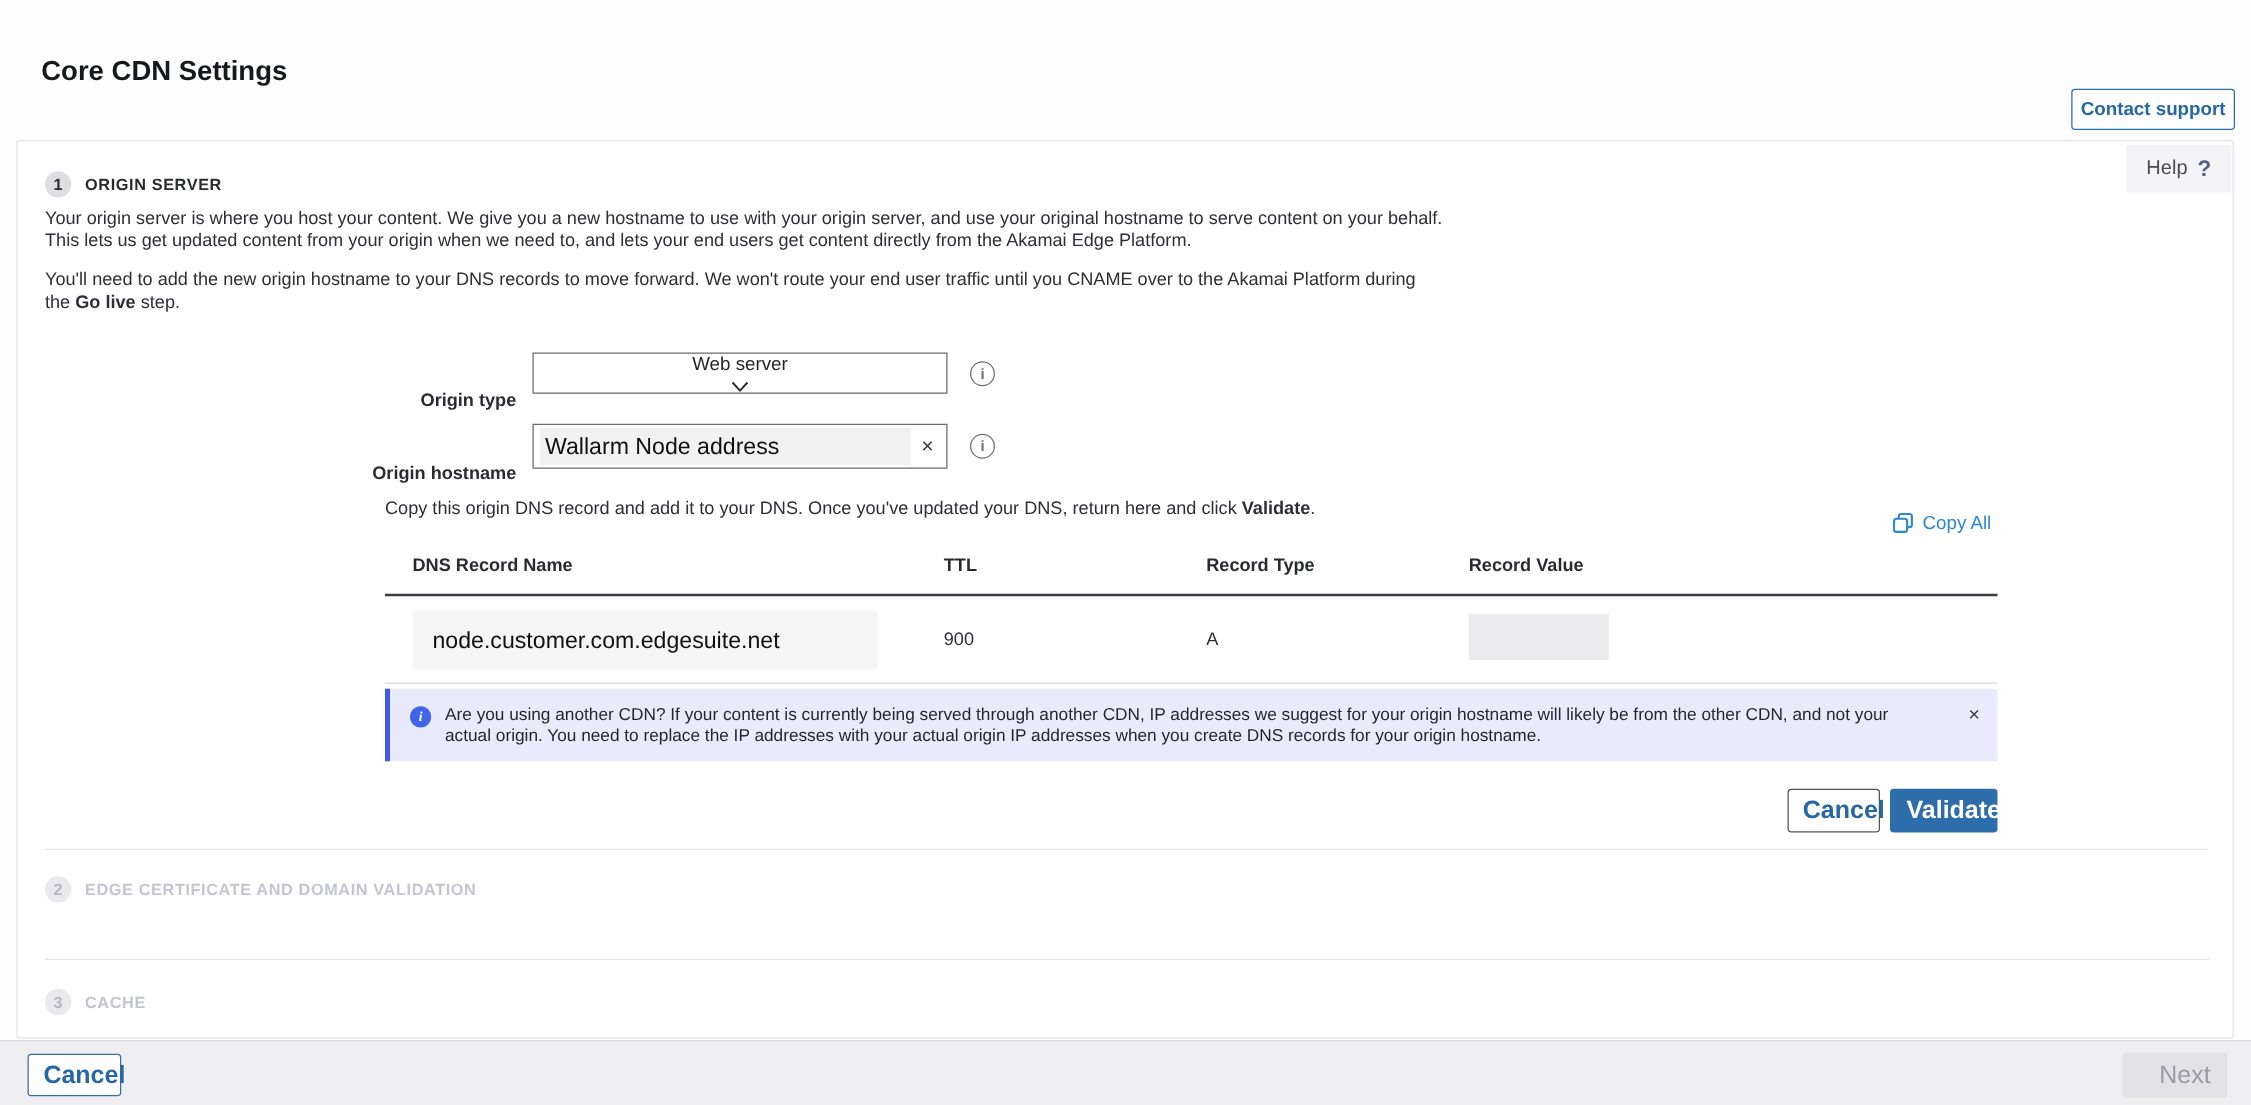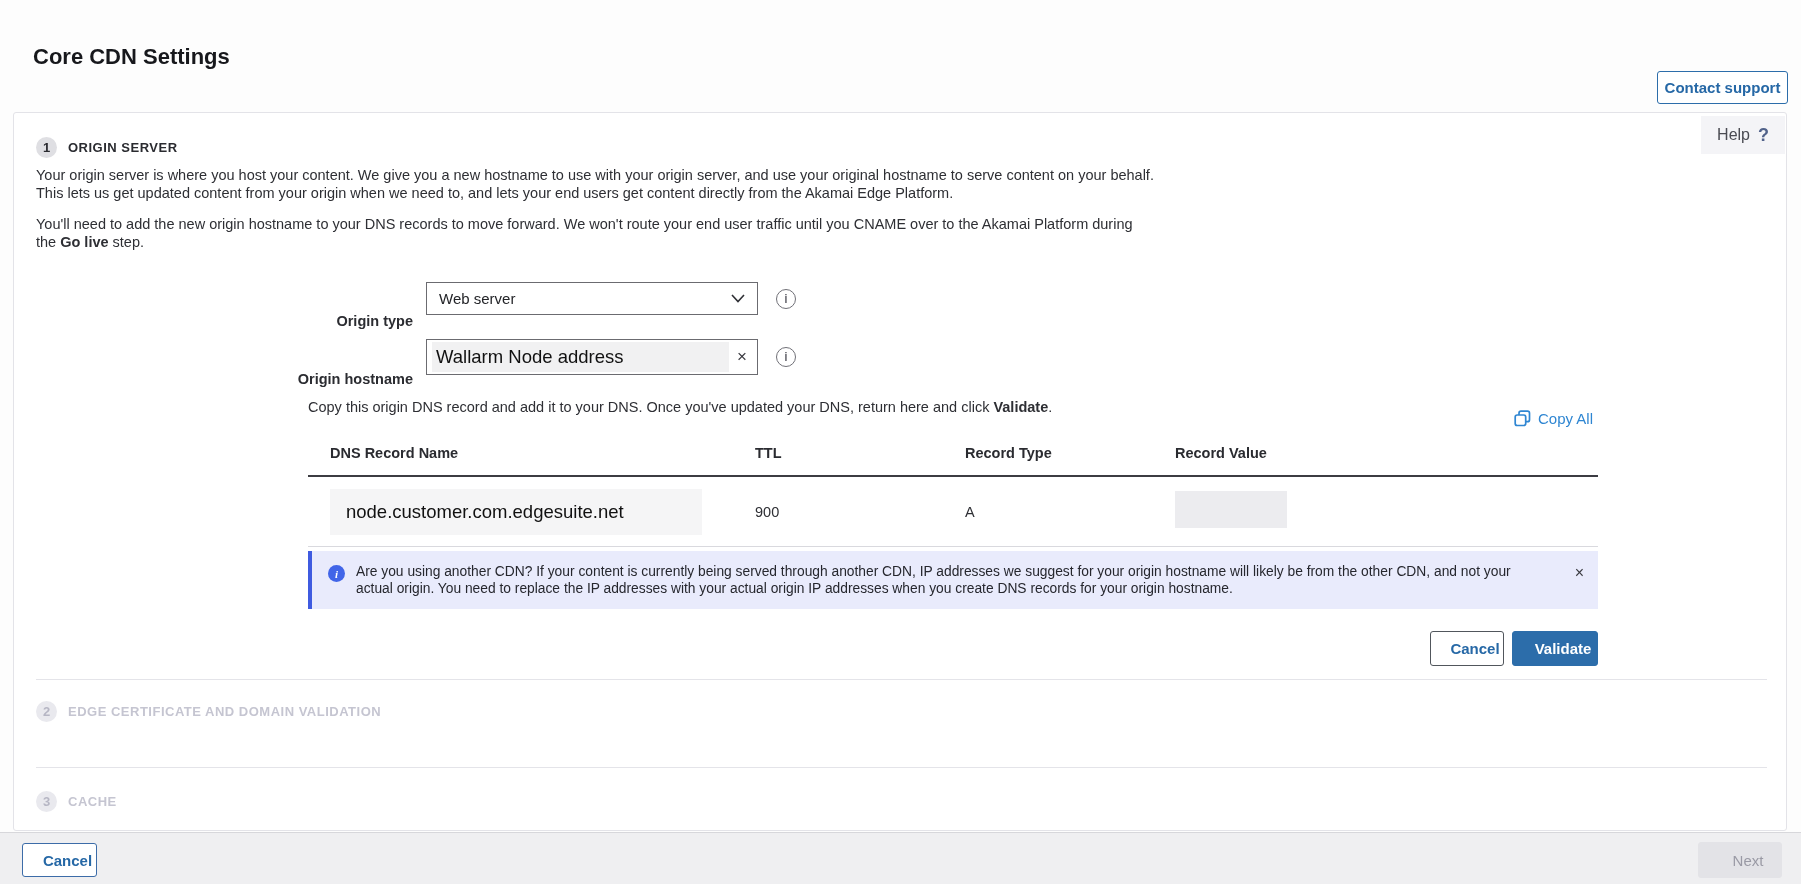--- a/index.html
+++ b/index.html
@@ -37,21 +37,21 @@
   .step-title { font-size:13px; font-weight:bold; letter-spacing:.5px; color:#2a2b30; }
   .step-head.disabled .step-circle { background:#e9e9ee; color:#b6b6c4; }
   .step-head.disabled .step-title { color:#c5c5d1; }
 
   .para { position:absolute; left:22px; font-size:14.5px; line-height:1.23; color:#2e2f34; }
   .para b { font-weight:bold; }
 
   .form-row { position:absolute; display:flex; align-items:center; }
   .form-label { width:390px; text-align:right; padding-right:13px; font-size:14.5px; font-weight:bold; color:#2b2c31;margin-top:45px; }
   .select-box { width:332px; height:33px; border:1px solid #6b6b70; background:#fff;
-    display:flex; align-items:center; padding:0 12px; font-size:15px; color:#232428; cursor:pointer; }
+    display:flex; align-items:center; padding:0 12px; font-size:15px; color:#232428; cursor:pointer;flex-direction:column; }
   .select-box .sel-text { flex:1; }
   .input-box { width:332px; height:36px; border:1px solid #6b6b70; background:#fff;
     display:flex; align-items:center; padding:0 10px 0 5px; cursor:text; }
   .input-box .input-val { flex:1; font-size:18.5px; color:#111; background:#f1f1f2; padding:4px 4px; white-space:nowrap; overflow:hidden; }
   .clear-x { font-size:17px; color:#3a3a40; margin-left:8px; cursor:pointer; line-height:1; }
   .info-icon { width:20px; height:20px; border:1.6px solid #707077; border-radius:50%;
     display:flex; align-items:center; justify-content:center; font-size:12px; color:#707077; margin-left:18px;
     font-weight:bold; cursor:pointer; flex:none; }
 
   .copy-line { position:absolute; left:294px; font-size:14.5px; color:#2e2f34; }
@@ -72,21 +72,21 @@
   .banner { position:absolute; left:294px; width:1290px; background:#e9ebfc;
     border-left:4px solid #3f5be0; display:flex; align-items:flex-start; padding:12px 14px 12px 16px; gap:11px; }
   .banner-icon { flex:none; width:17px; height:17px; border-radius:50%; background:#4165e8; color:#fff;
     font-size:11px; font-weight:bold; display:flex; align-items:center; justify-content:center; margin-top:2px;
     font-family:"Liberation Serif", serif; font-style:italic; }
   .banner-text { flex:1; font-size:13.8px; line-height:1.25; color:#26272e; padding-right:26px; }
   .banner-close { flex:none; font-size:16px; color:#3a3a40; cursor:pointer; margin-top:1px; }
 
   
   .btn { display:flex; align-items:center; justify-content:center; border-radius:3px;
-    font-size:15px; font-weight:bold; cursor:pointer;padding-left:16px; }
+    font-size:20px; font-weight:bold; cursor:pointer;padding-left:16px; }
   .btn-secondary { background:#fff; border:1px solid #51565c; color:#2668a6; }
   .btn-primary { background:#2c6daa; border:1px solid #2c6daa; color:#ffffff; }
   .btn-disabled { background:#e3e3e7; border:1px solid #e3e3e7; color:#9a9aa5; cursor:default; }
   .step-actions { position:absolute; display:flex; gap:8px; }
 
   .divider { position:absolute; left:22px; width:1731px; height:1px; background:#e4e4e9; }
 
   
   .footer { position:absolute; left:0; top:832px; width:1801px; height:52px;
     background:#efeff1; border-top:1px solid #d7d7db; }

